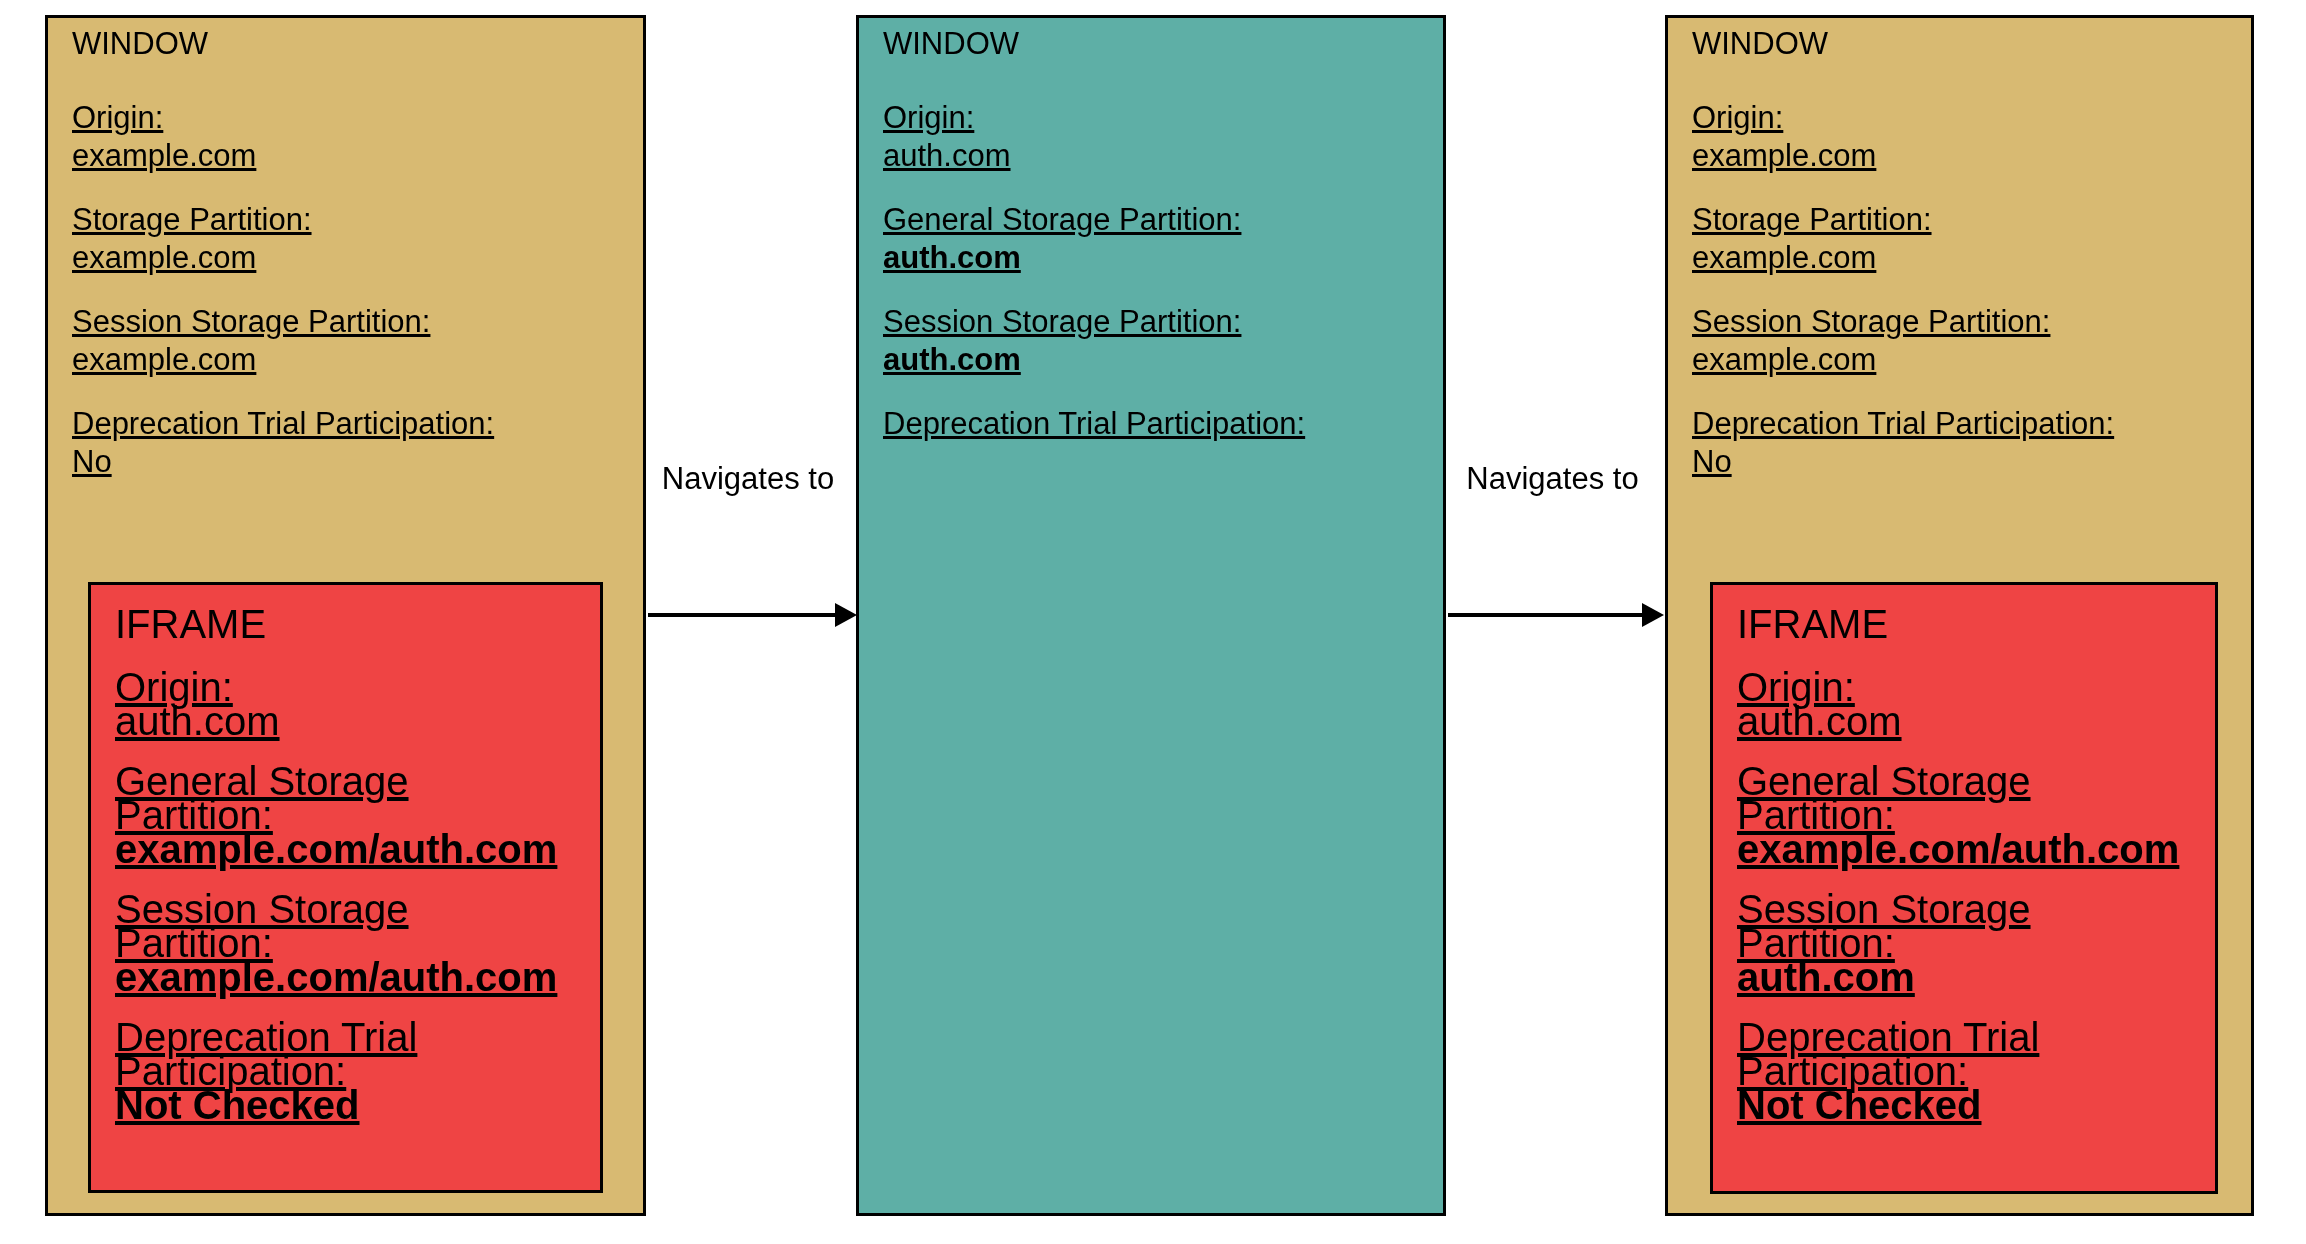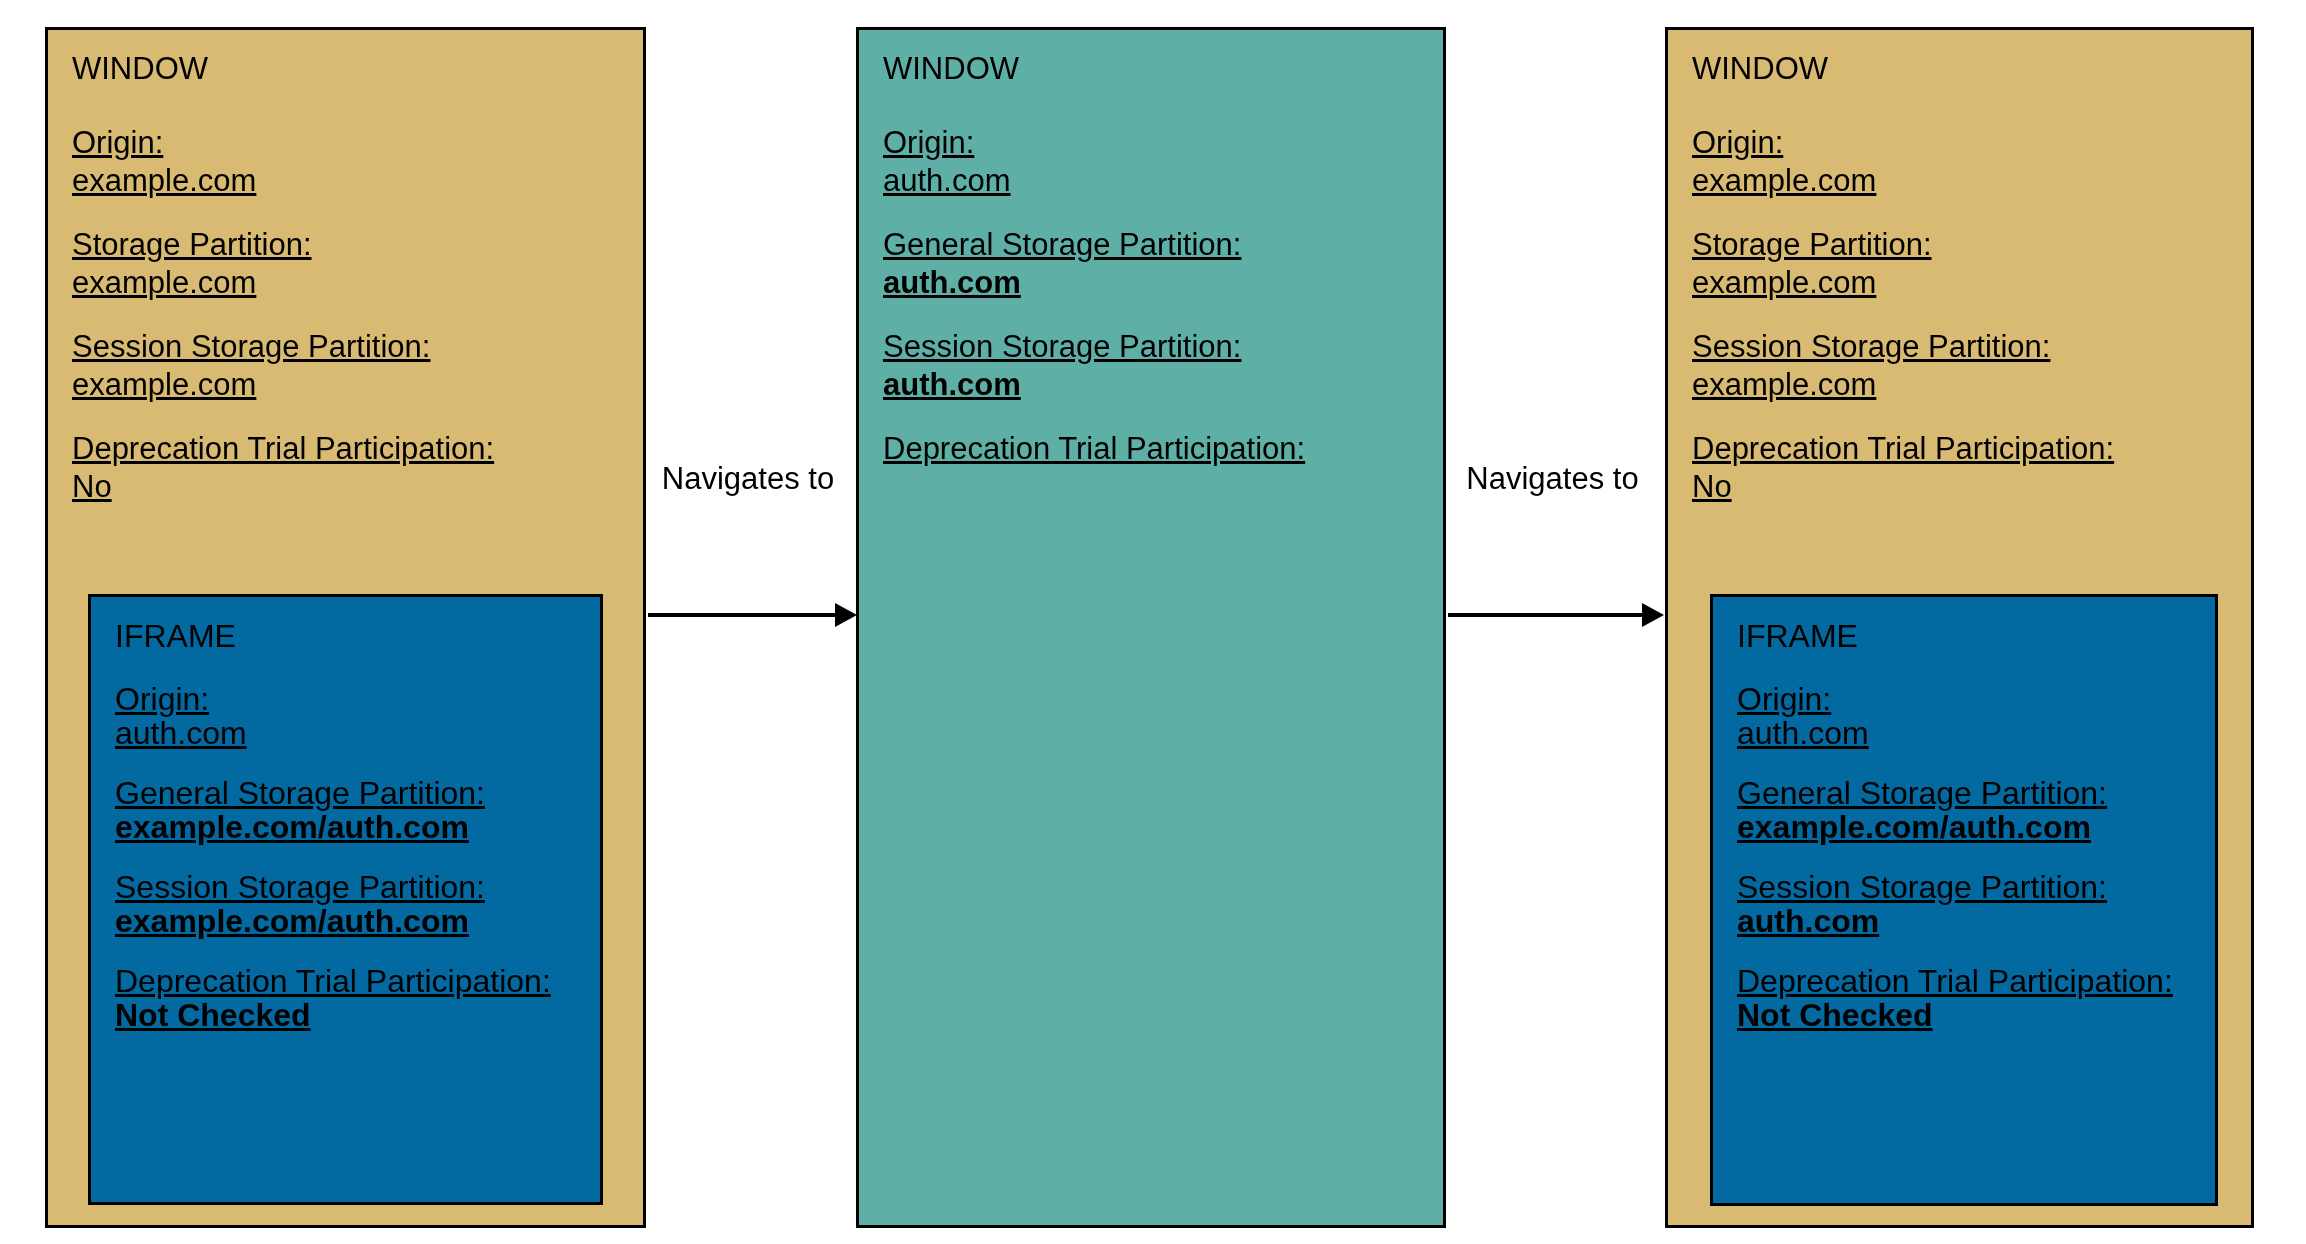--- a/index.html
+++ b/index.html
@@ -16,39 +16,38 @@
     background: #ffffff;
     overflow: hidden;
   }
   .window-box {
     position: absolute;
     top: 15px;
     height: 1201px;
     background: #D8BA72;
     border: 3px solid #000000;
     box-sizing: border-box;
-    padding: 20px 24px;
+    padding: 7px 24px;
     font-size: 31px;
     line-height: 38px;
-    margin-top: 12px;
   }
   #window-1 { left: 45px;  width: 601px; }
   #window-2 { left: 856px; width: 590px; background: #5EAFA6; }
   #window-3 { left: 1665px; width: 589px; }
   .box-title { margin-bottom: 36px; }
   .field { margin-bottom: 26px; text-decoration: underline; }
   .bold { font-weight: bold; }
   .iframe-box {
     position: absolute;
     top: 564px;
-    background: #0369a1;
+    background: #ef4444;
     border: 3px solid #000000;
     box-sizing: border-box;
     padding: 22px 24px;
-    font-size: 32px;
+    font-size: 40px;
     line-height: 34px;
   }
   #iframe-1 { left: 40px; width: 515px; height: 611px; }
   #iframe-3 { left: 42px; width: 508px; height: 612px; }
   .iframe-box .box-title { margin-bottom: 29px; }
   .iframe-box .field { margin-bottom: 26px; }
   .arrow-line {
     position: absolute;
     top: 613px;
     height: 4px;

